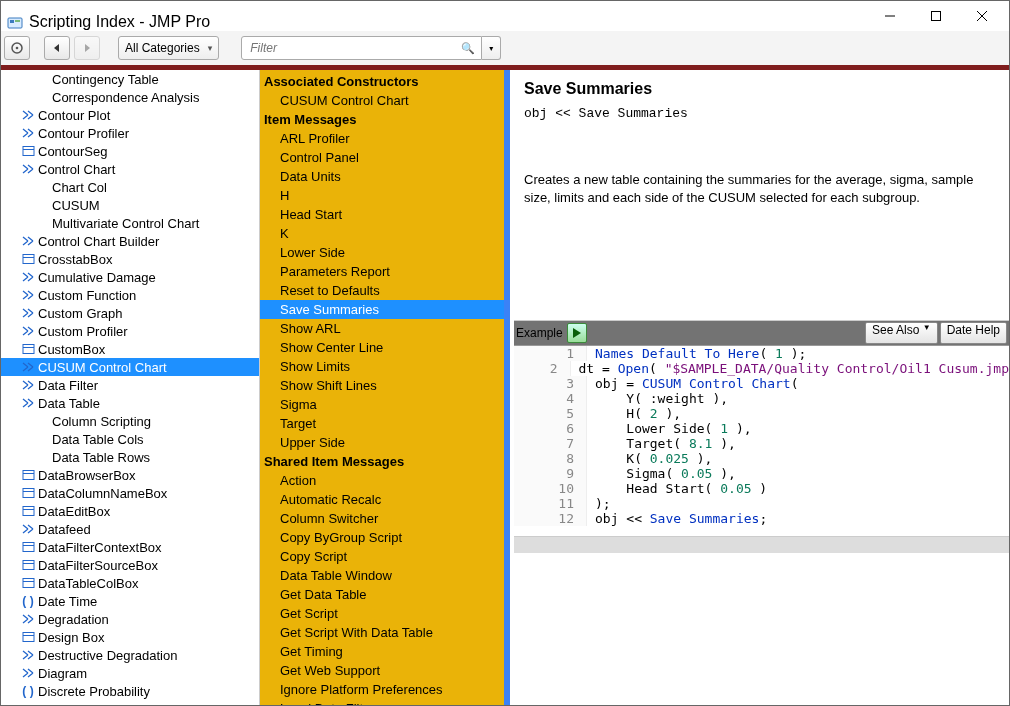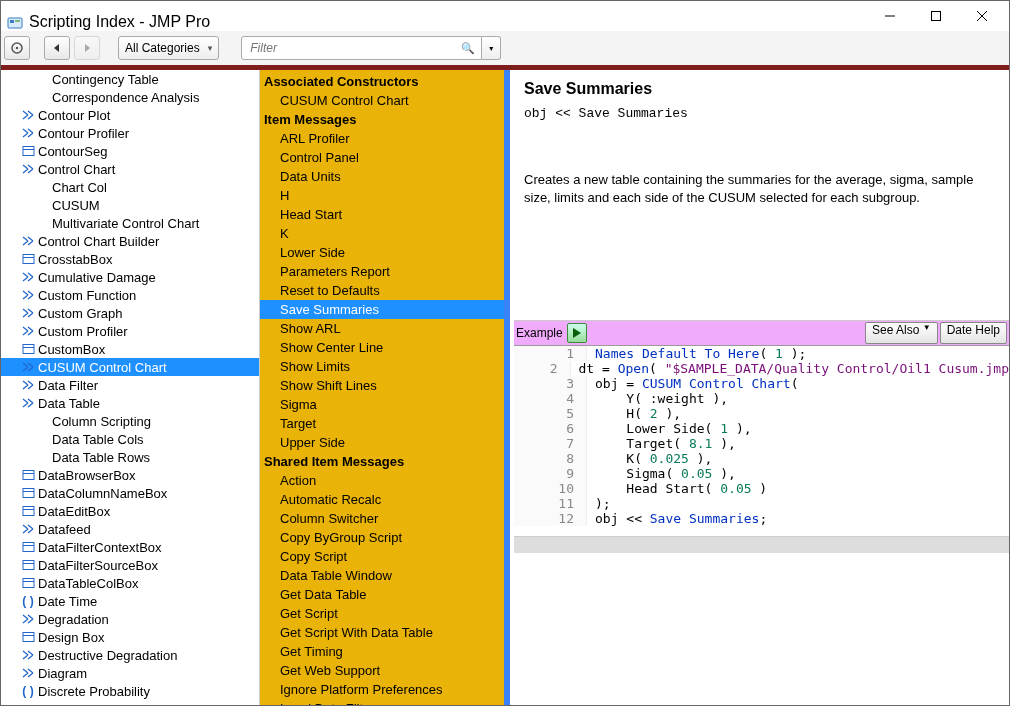--- a/index.html
+++ b/index.html
@@ -33,21 +33,21 @@
 .midpane::-webkit-scrollbar-track{background:#f0f0f0}
 .midpane::-webkit-scrollbar-thumb{background:#c0c0c0;border:1px solid #a0a0a0}
 .midhdr{font-weight:bold;padding:1px 4px;height:17px;display:flex;align-items:center}
 .miditem{padding:1px 4px 1px 20px;height:17px;display:flex;align-items:center;cursor:default}
 .miditem.sel{background:#1e90ff;color:#fff}
 .rightpane{flex:1;display:flex;flex-direction:column;overflow:hidden;padding-left:4px}
 .descbox{padding:10px 14px 10px 10px;border-bottom:1px solid #ccc; min-height:230px}
 .descbox h2{margin:0 0 8px 0;font-size:16px;font-weight:bold}
 .sig{font-family:Liberation Mono, monospace;font-size:13px;margin-bottom:50px}
 .descr{font-size:13px;line-height:1.35}
-.examplebar{height:24px;display:flex;align-items:center;border-bottom:1px solid #999;background:#f0abfc;padding:0 2px}
+.examplebar{height:24px;display:flex;align-items:center;border-bottom:1px solid #999;background:#737373;padding:0 2px}
 .examplebar .lbl{font-size:12px;margin-right:4px}
 .runbtn{width:18px;height:18px;border:1px solid #3a8a3a;background:linear-gradient(#cfe,#9d9);display:flex;align-items:center;justify-content:center;border-radius:2px}
 .examplebar .spacer{flex:1}
 .smbtn{height:20px;border:1px solid #888;background:linear-gradient(#fff,#e4e4e4);font-size:12px;padding:0 6px;display:flex;border-radius:2px;margin-left:2px}
 .codebox{height:190px;overflow:auto;background:#fff;font-family:Consolas,monospace;font-size:13px;line-height:15px;border-bottom:1px solid #ccc}
 .codeline{display:flex}
 .ln{width:60px;text-align:right;padding-right:12px;color:#888;background:#fafafa;border-right:1px solid #eee;user-select:none}
 .code{padding-left:8px;white-space:pre}
 .kw{color:#0030c0}
 .str{color:#7a0f7a}

